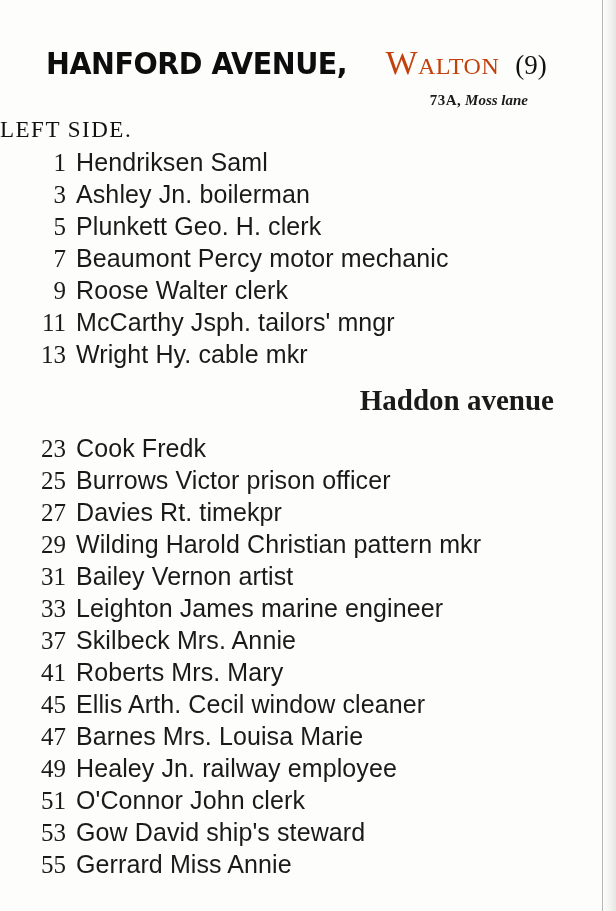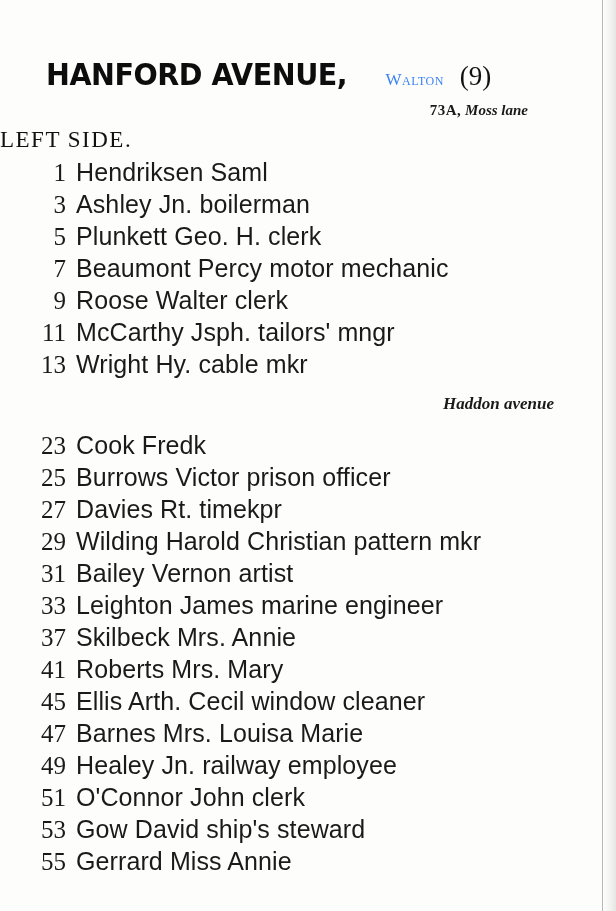--- a/index.html
+++ b/index.html
@@ -35,21 +35,21 @@
     top: 0;
     right: 13px;
     width: 1px;
     height: 911px;
     background: #b8b8b4;
   }
 
   .content {
     position: absolute;
     left: 0;
-    top: 12px;
+    top: 0;
     width: 600px;
     height: 667px;
   }
 
   
   .heading {
     display: flex;
     align-items: baseline;
     padding: 44px 0 0 46px;
     white-space: nowrap;
@@ -58,25 +58,25 @@
     font-family: "DejaVu Sans", sans-serif;
     font-weight: bold;
     font-size: 31px;
     letter-spacing: -0.5px;
     transform: scaleX(0.92);
     transform-origin: left center;
     color: #0d0d0d;
   }
   .district {
     font-family: "Liberation Serif", serif;
-    font-size: 17px;
+    font-size: 34px;
     font-variant: small-caps;
     letter-spacing: 0.5px;
     margin-left: 12px;
-    color: #3b82f6;
+    color: #c2410c;
   }
   .house-count {
     font-family: "Liberation Serif", serif;
     font-size: 27px;
     margin-left: 16px;
     color: #111;
   }
 
   .cross-top {
     text-align: right;
@@ -127,22 +127,21 @@
   .entry .txt {
     flex: 1 1 auto;
     font-family: Liberation Sans, sans-serif;
     letter-spacing: 0.1px;
   }
 
   .cross-mid {
     text-align: right;
     padding-right: 46px;
     margin: 16px 0 18px 0;
-    font-size: 17px;
-    font-style: italic;
+    font-size: 29px;
     font-weight: bold;
     font-family: "Liberation Serif", serif;
   }
 </style>
 </head>
 <body>
 
 <div class="page">
 
   <div class="content">

